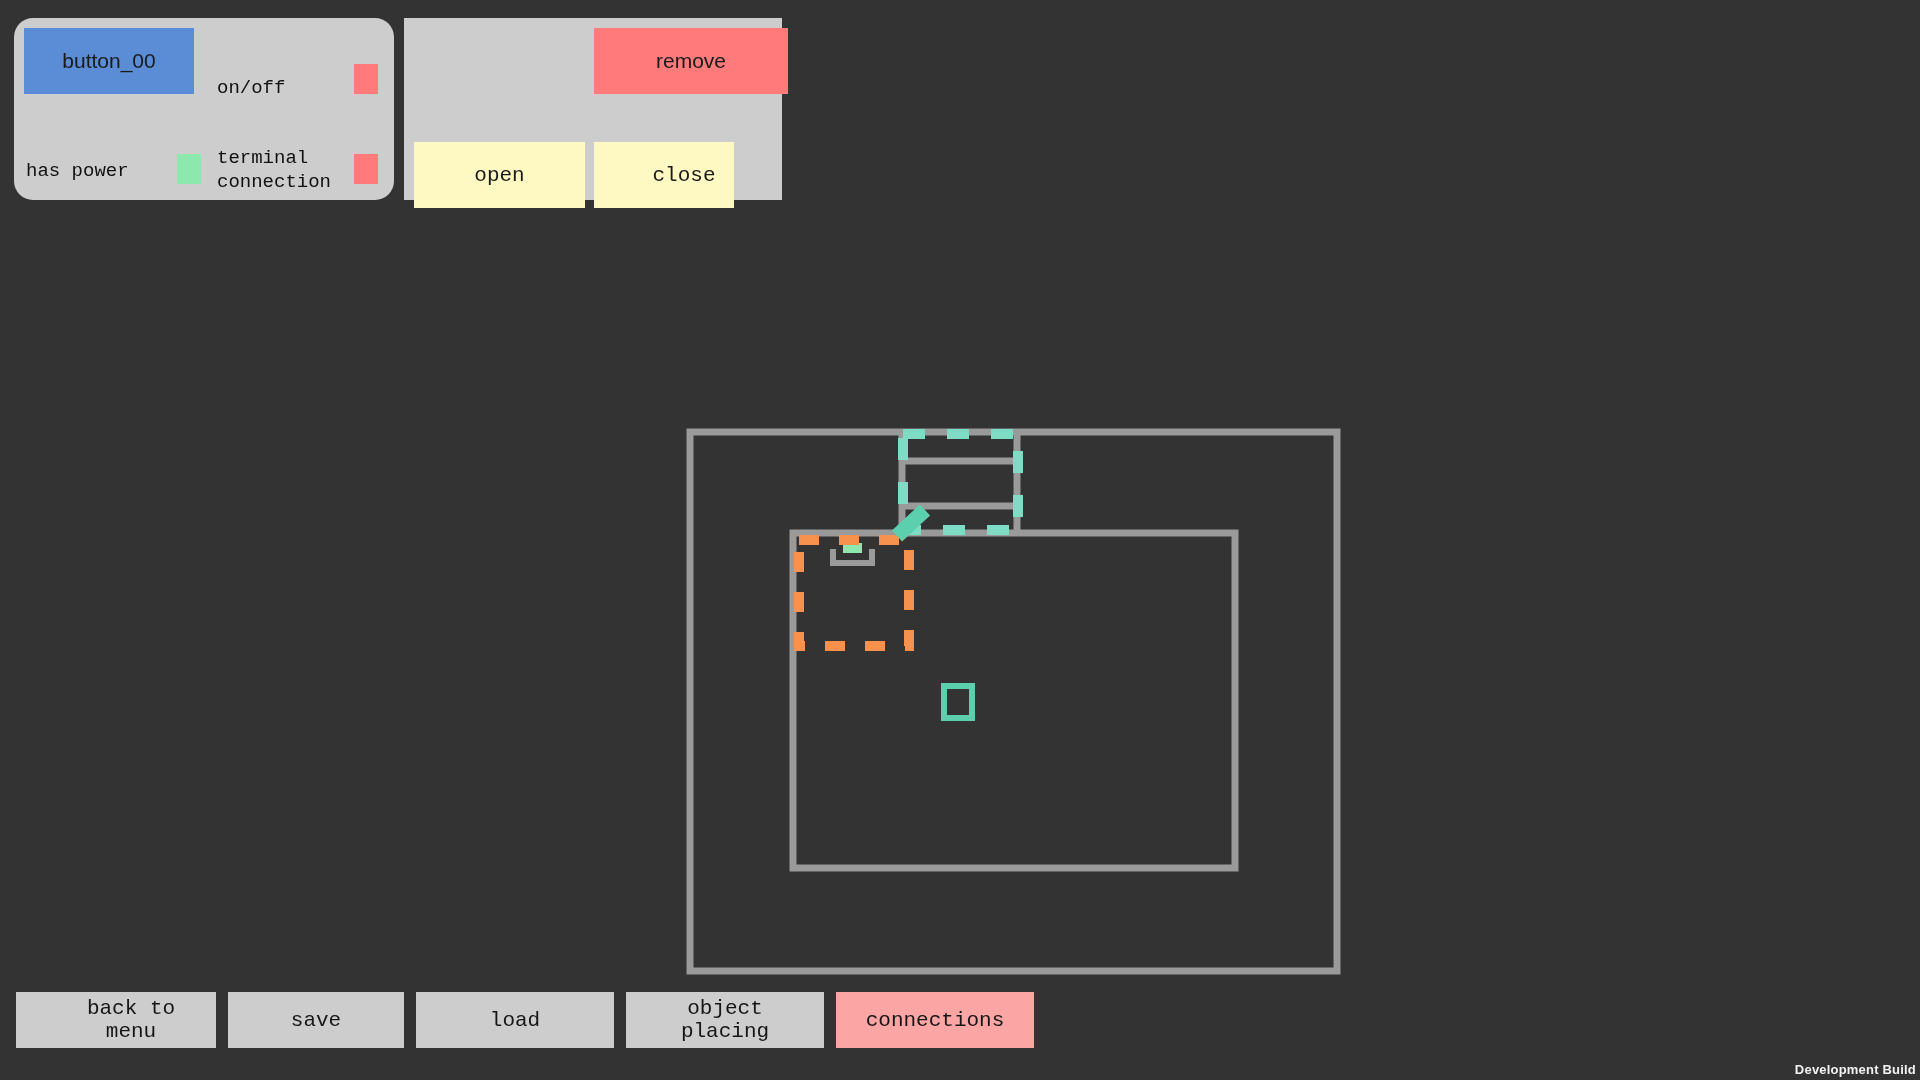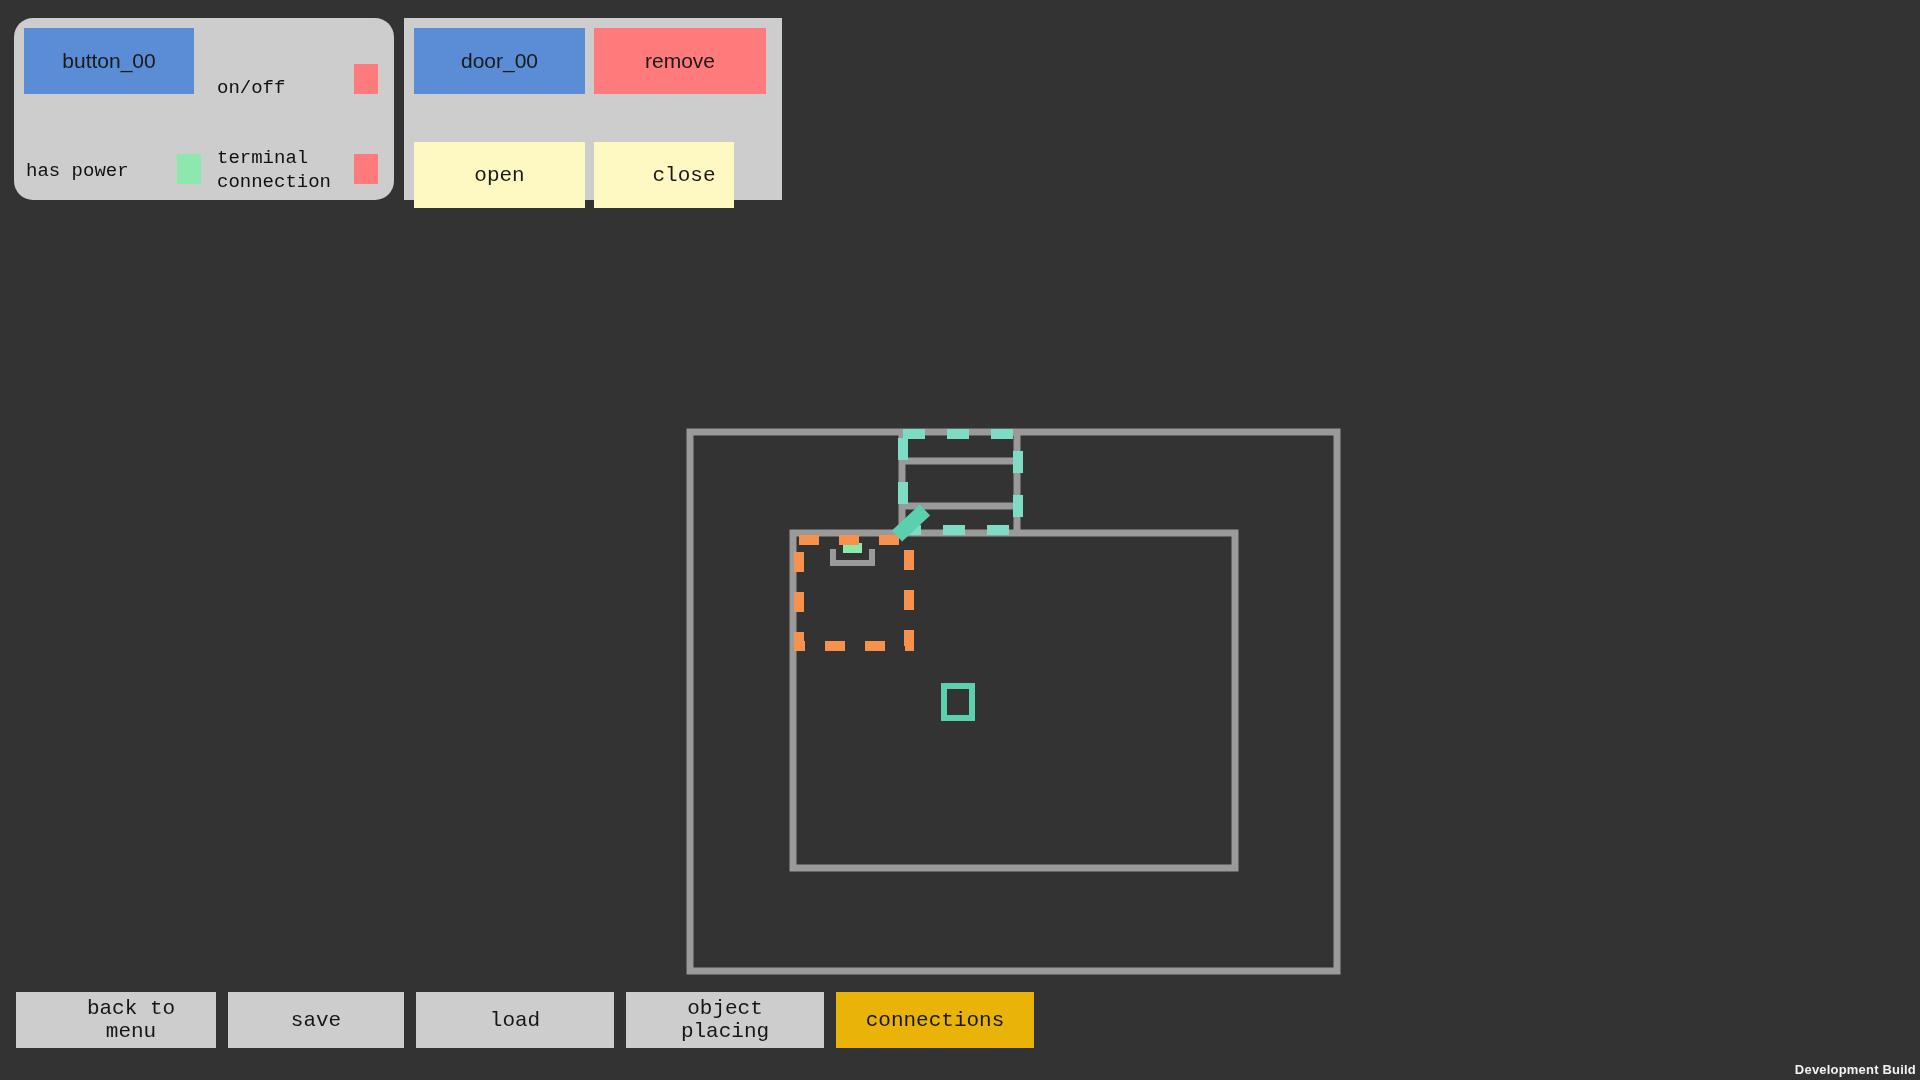--- a/index.html
+++ b/index.html
@@ -119,21 +119,21 @@
     height: 56px;
     display: flex;
     align-items: center;
     justify-content: center;
     padding: 0 18px;
     cursor: pointer;
     box-sizing: border-box;
   }
 
   .toolbar-btn.active {
-    background: #eab308;
+    background: #fca5a5;
   }
 
   
   #dev-build-watermark {
     position: absolute;
     right: 4px;
     bottom: 3px;
     color: #f2f2f2;
     font-family: "Liberation Sans", sans-serif;
     font-size: 13px;
@@ -183,23 +183,22 @@
     <div class="state-swatch swatch-green" style="left:163px; top:136px;"></div>
 
     <div class="prop-label" style="left:203px; top:128px;">terminal
 connection</div>
 
     <div class="state-swatch swatch-red" style="left:340px; top:136px;"></div>
   </div>
 
   <div class="panel" id="door-inspector-panel">
 
-    <div class="obj-title-btn" style="left:10px; top:10px; width:171px; height:66px;">door_00</div>
-
-    <button class="action-btn btn-remove" style="left:190px; top:10px; width:172px; height:66px;">remove</button>
+
+    <button class="action-btn btn-remove" style="left:190px; top:10px; width:194px; height:66px;">remove</button>
 
     <button class="action-btn btn-gray" style="left:10px; top:96px; width:171px; height:66px;">open</button>
 
     <button class="action-btn btn-gray" style="left:190px; top:96px; width:140px; height:66px;padding-left:46px;">close</button>
   </div>
 
   <div id="bottom-toolbar">
     <button class="toolbar-btn" style="width:200px;padding-left:48px;">back to menu</button>
     <button class="toolbar-btn" style="width:176px;">save</button>
     <button class="toolbar-btn" style="width:198px;">load</button>

